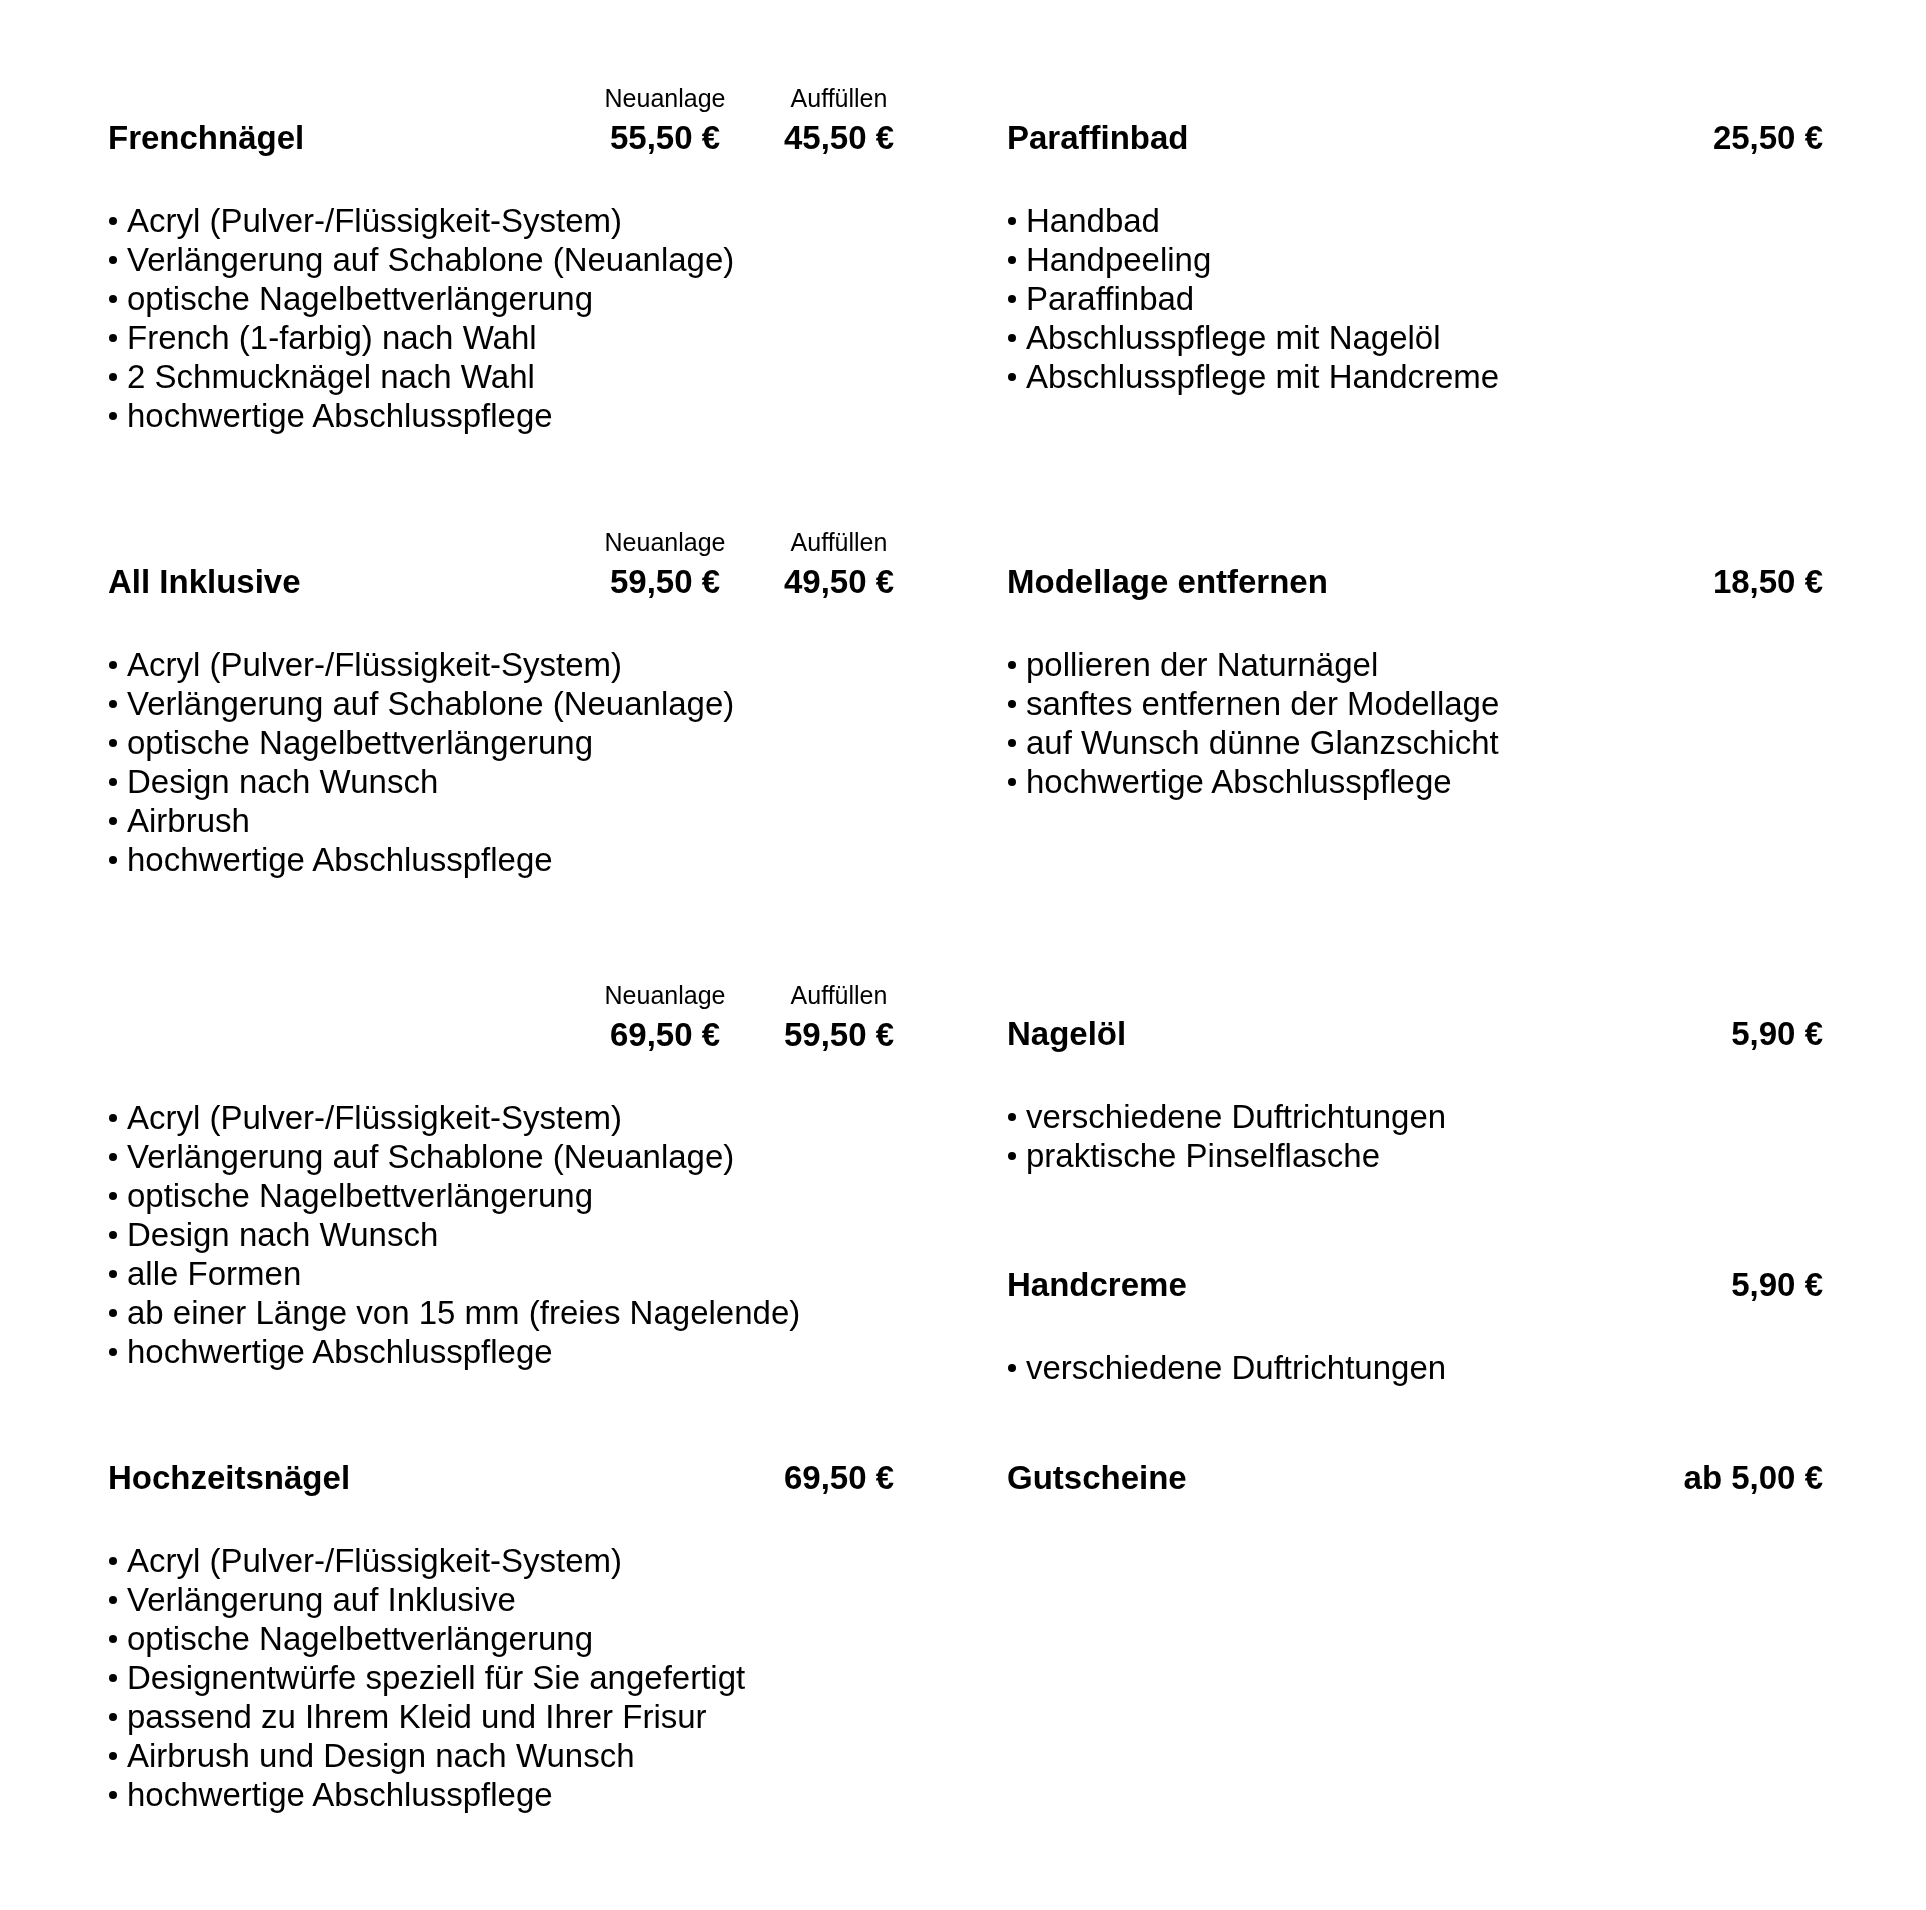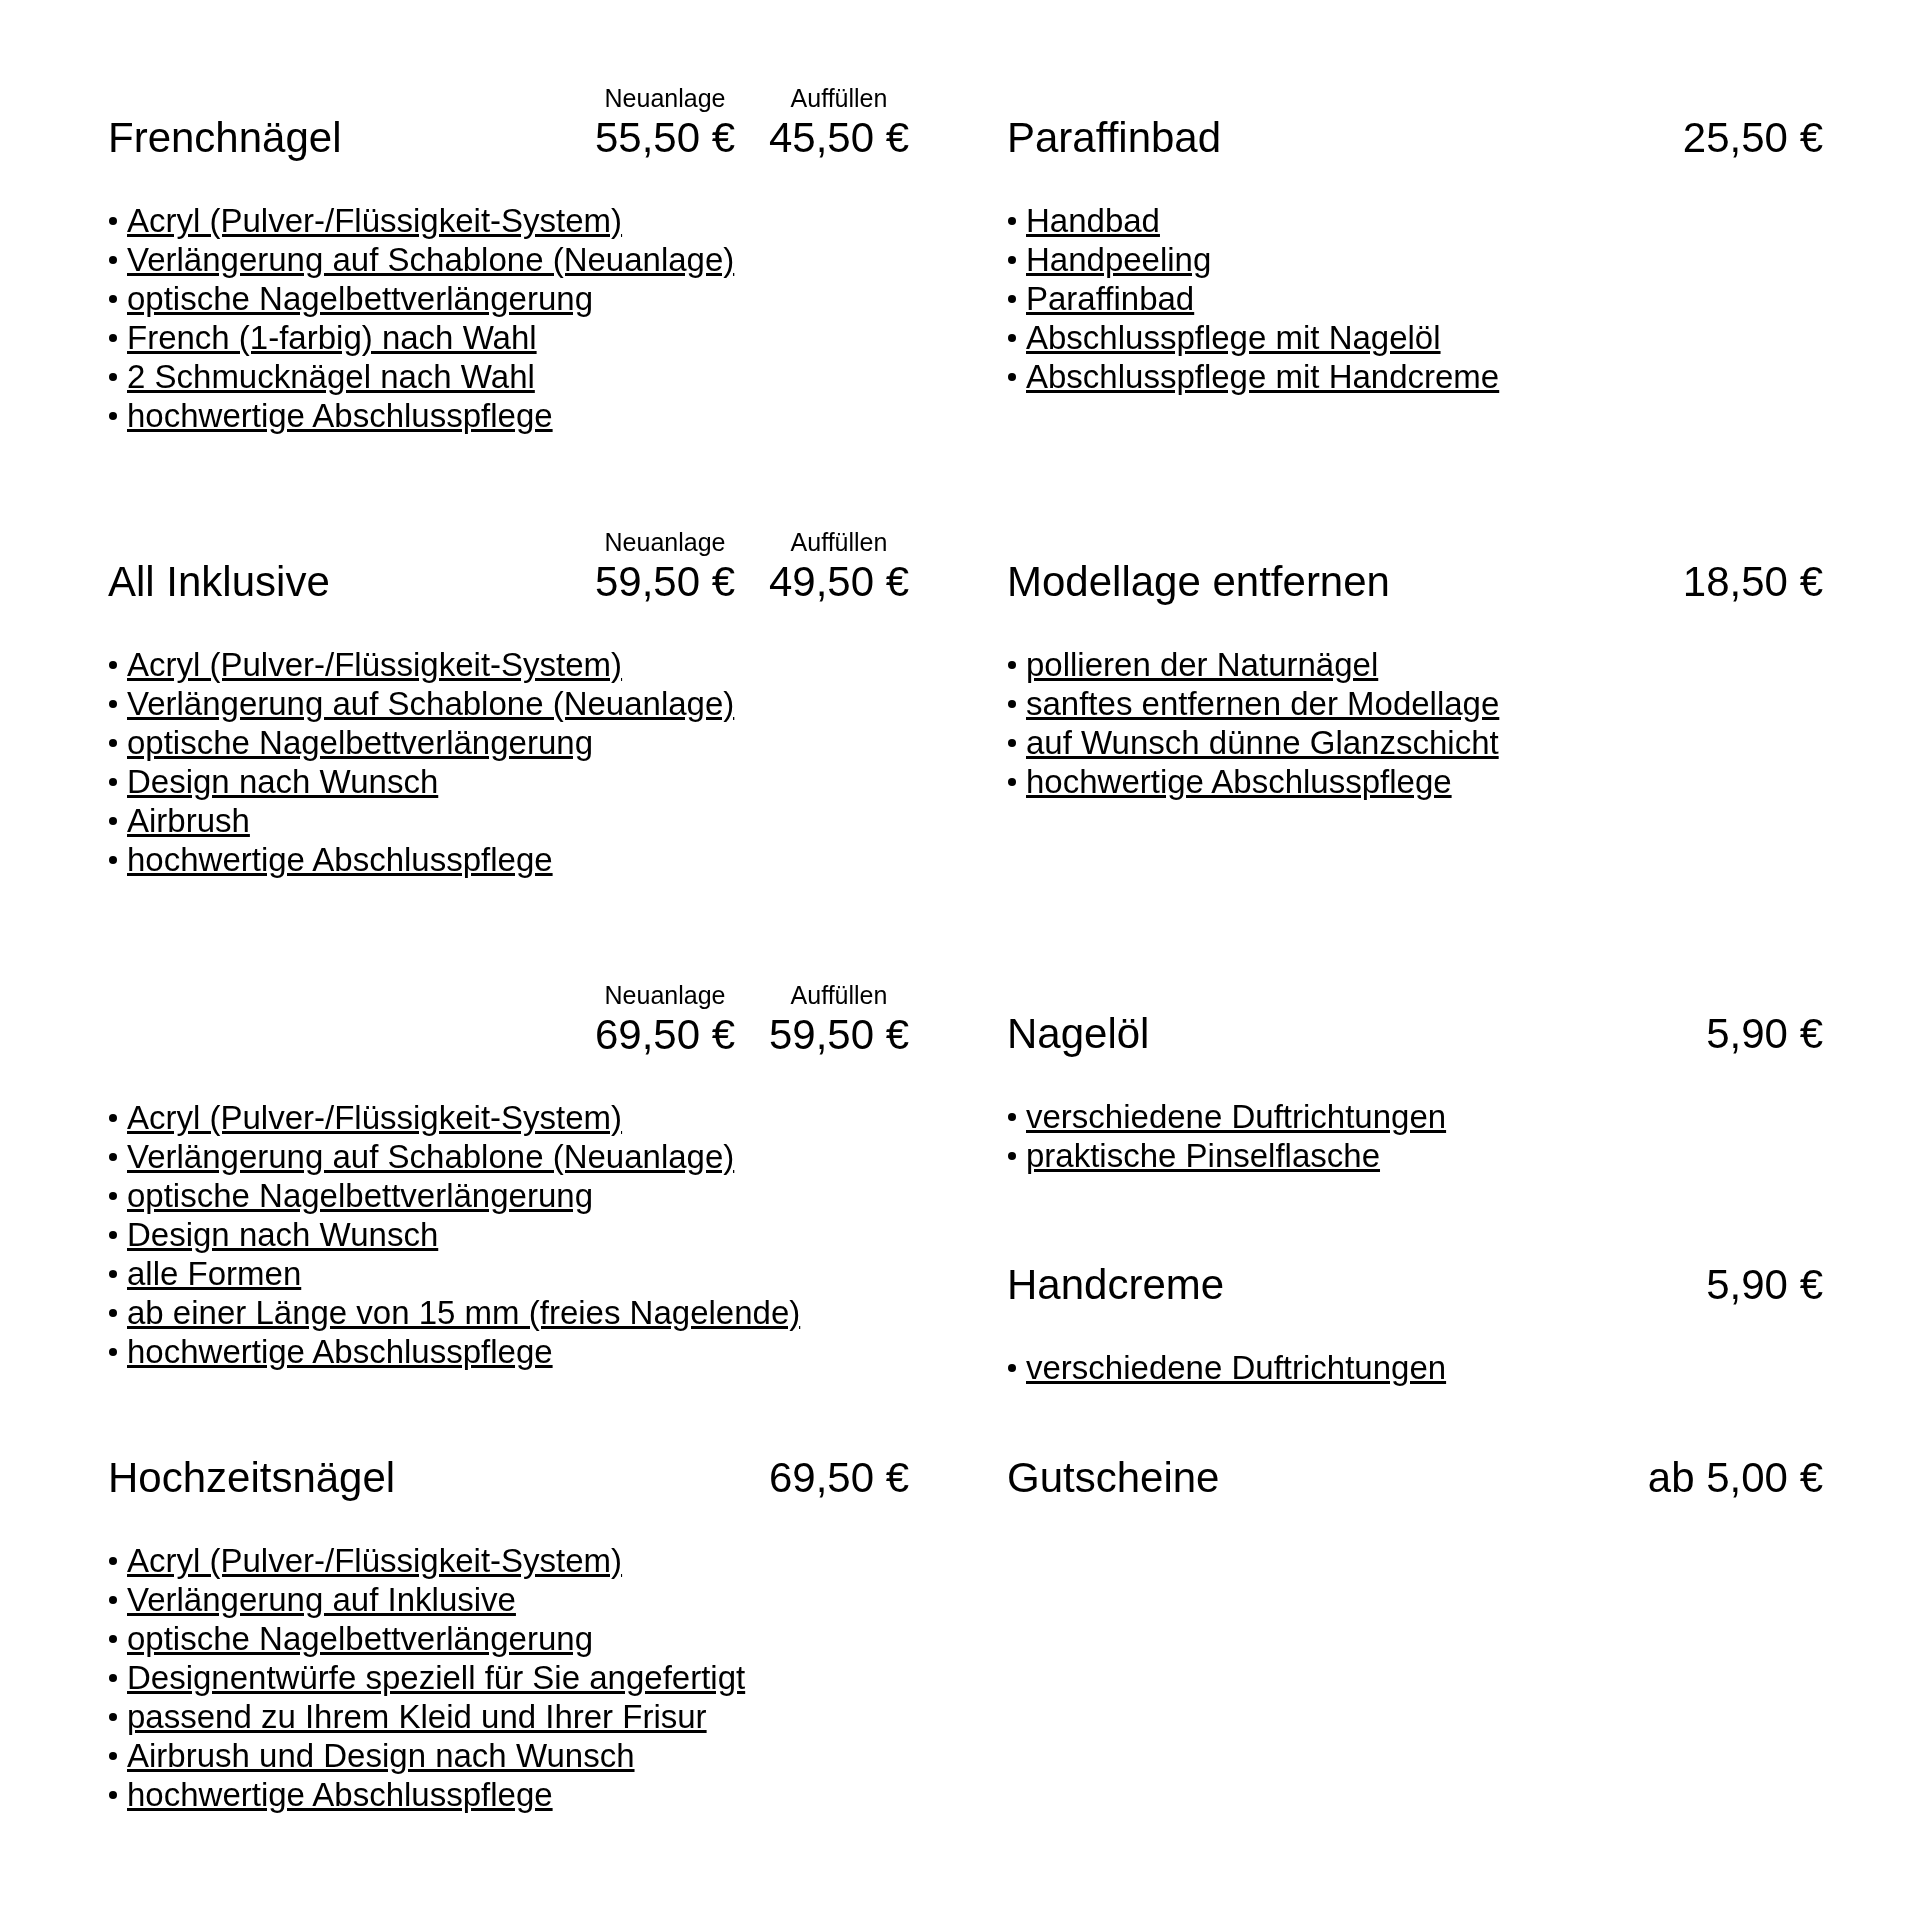--- a/index.html
+++ b/index.html
@@ -21,42 +21,41 @@
     position: relative;
     height: 39px;
     font-size: 25px;
     line-height: 39px;
     font-weight: 400;
     white-space: nowrap;
   }
   .title-row {
     position: relative;
     height: 39px;
-    font-size: 42px;
+    font-size: 33px;
     line-height: 39px;
-    font-weight: 400;
+    font-weight: 700;
     white-space: nowrap;
   }
   .title { position: absolute; left: 0; white-space: nowrap; }
 
   
   .neu { position: absolute; left: 483px; width: 148px; text-align: center; white-space: nowrap; }
   .auf { position: absolute; left: 657px; width: 148px; text-align: center; white-space: nowrap; }
 
   
   .price-r { position: absolute; right: 0; white-space: nowrap; }
 
   ul.bullets {
     list-style: none;
     margin: 44px 0 0 0;
     padding: 0;
     font-size: 33px;
     line-height: 39px;
     font-weight: 400;
-    text-decoration: underline;
   }
   ul.bullets li { position: relative; padding-left: 19px; white-space: nowrap; }
   .dot {
     position: absolute;
     left: 0.7px;
     top: 15.6px;
     width: 8.2px;
     height: 8.2px;
     border-radius: 50%;
     background: #000000;

